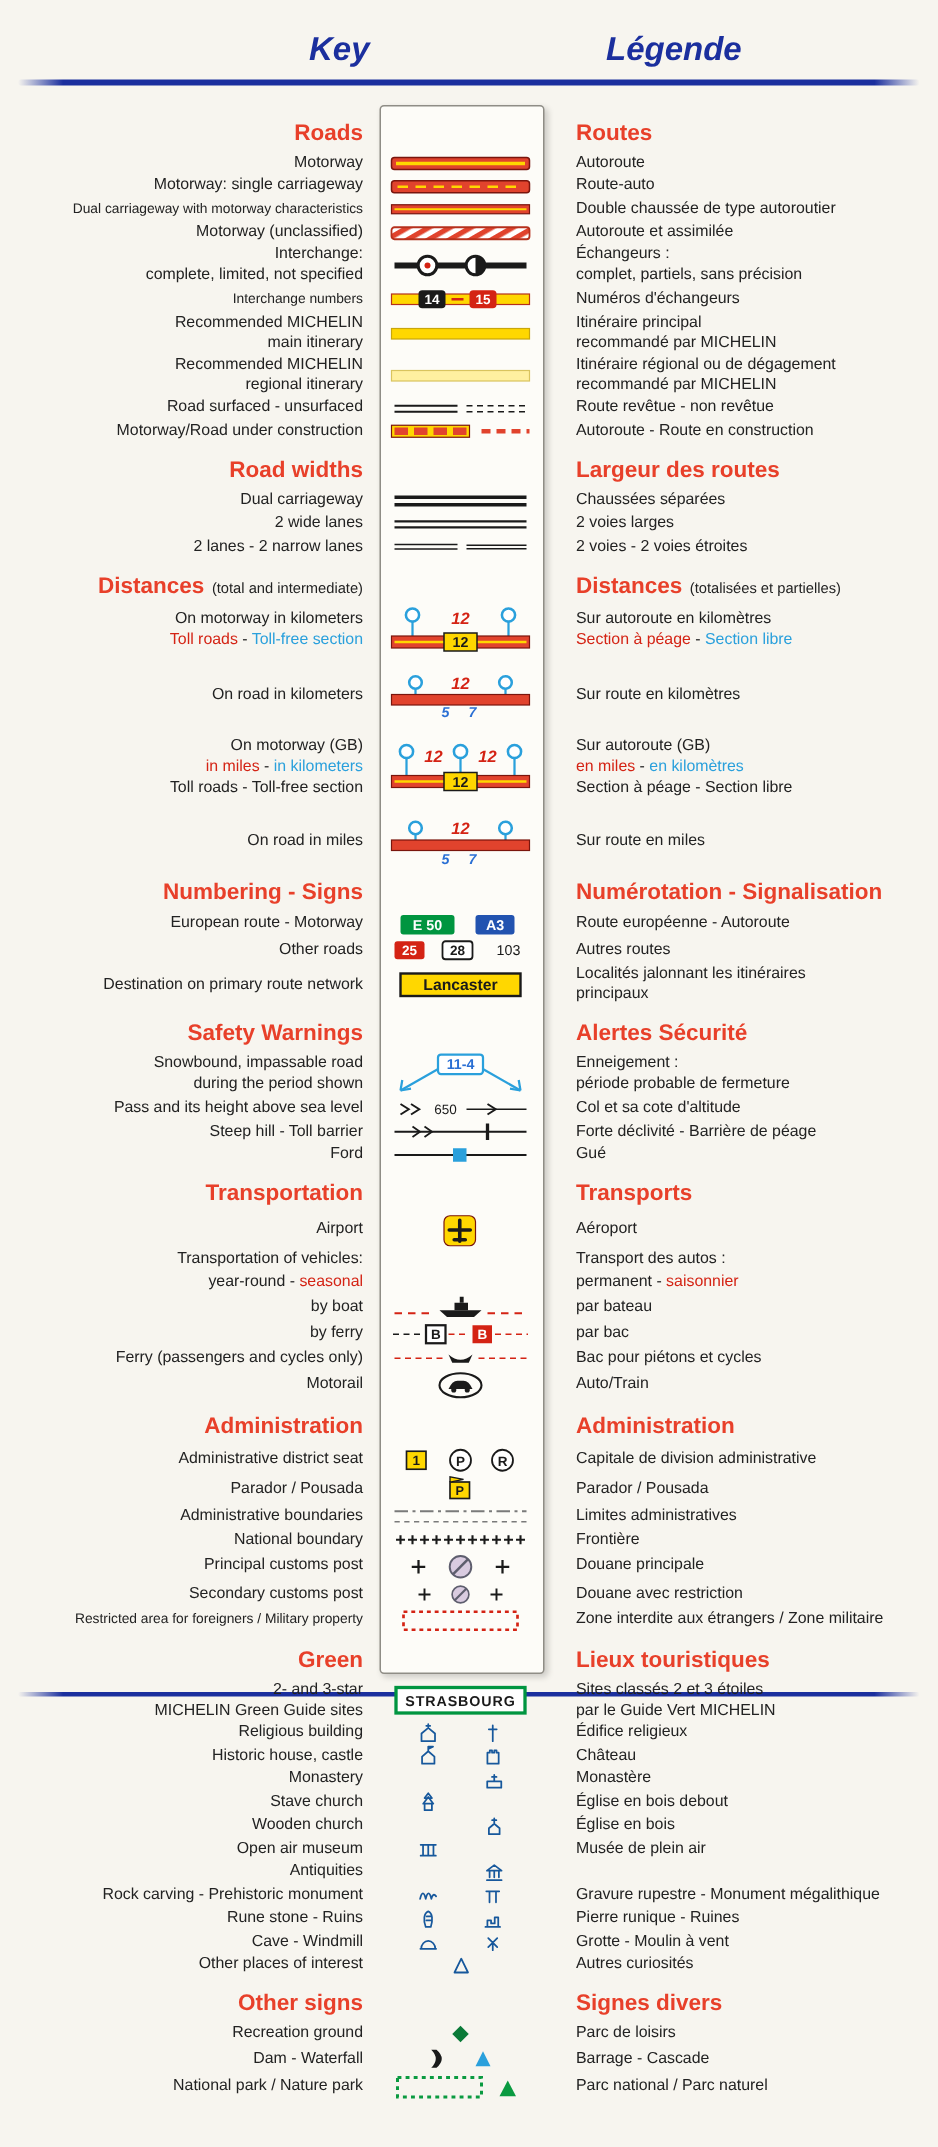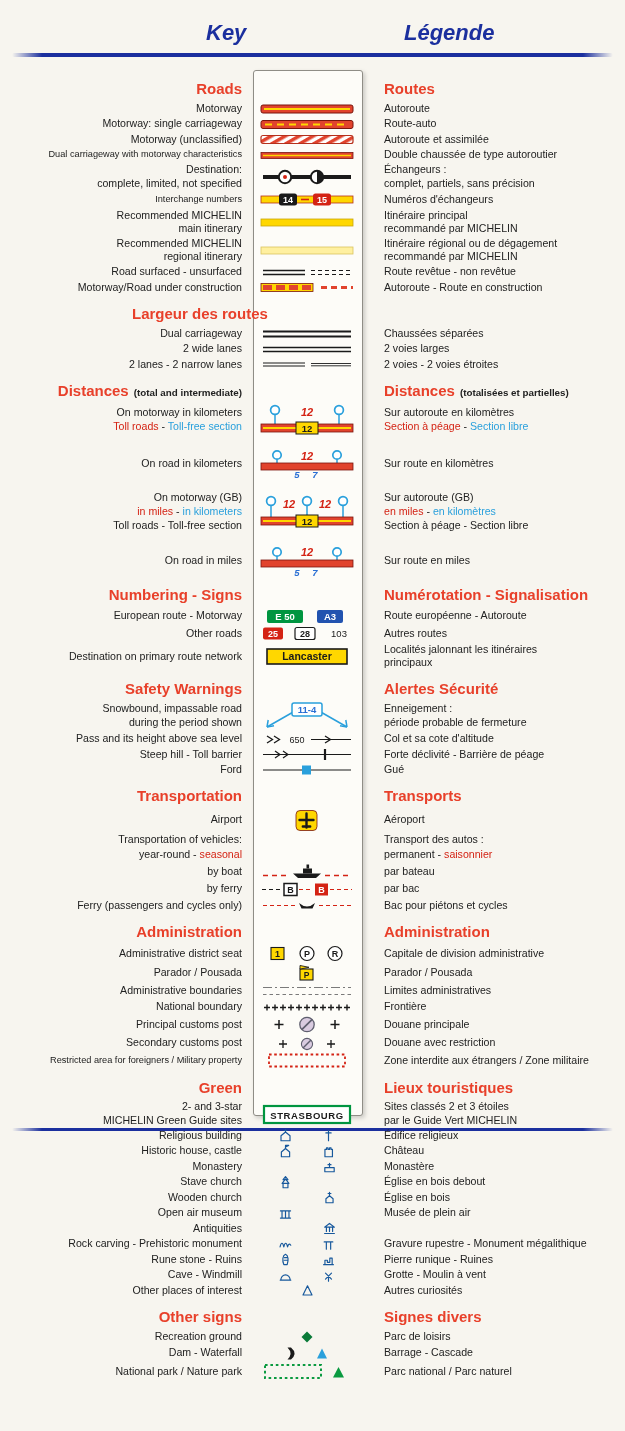--- a/index.html
+++ b/index.html
@@ -25,21 +25,21 @@
   .row{display:flex;align-items:center;min-height:15px;margin:0.5px 0}
   .row.gap{margin-top:12px}
   .row.gap-lg{margin-top:0}
   .cell{box-sizing:border-box}
   .cell.en{width:252px;text-align:right;padding-right:10px;font-size:10.6px}
   .cell.fr{flex:1;padding-left:22px;font-size:10.6px}
   .cell .line{line-height:13.8px;white-space:nowrap}
   .cell.sym{width:110px;display:flex;align-items:center;justify-content:center;flex-direction:column}
   .heading-row{min-height:20px;margin:8px 0 3px;align-items:center}
   .heading-row .cell.en,.heading-row .cell.fr{font-size:15px;font-weight:bold;color:#e8402a}
-  .note{font-size:9.8px;font-weight:bold;color:#222;margin-left:5px}
+  .note{font-size:9.8px;font-weight:normal;color:#222;margin-left:5px}
   .red{color:#d42314}
   .blue{color:#2aa0dc}
   .row.small-en .cell.en{font-size:9.2px}
   .pair{display:inline-flex;align-items:center;gap:28px}
   .one{display:inline-flex;align-items:center}
   .shift-l{margin-right:44px}
   .shift-r{margin-left:44px}
   svg{display:block}
   svg text{font-family:"Liberation Sans",sans-serif}
 </style>
@@ -81,56 +81,56 @@
           <div class="cell sym">
             <svg width="96" height="13" viewBox="0 0 96 13">
               <rect x="2" y="2.5" width="92" height="8" rx="2" fill="#e1432d" stroke="#7a150d" stroke-width="1"></rect>
               <line x1="6" y1="6.5" x2="90" y2="6.5" stroke="#ffd700" stroke-width="1.8" stroke-dasharray="7 5"></line>
             </svg>
           </div>
           <div class="cell fr">
             <div class="line">Route-auto</div>
           </div>
         </div>
+        <div class="row small-en">
+          <div class="cell en">
+            <div class="line">Dual carriageway with motorway characteristics</div>
+          </div>
+          <div class="cell sym">
+            <svg width="96" height="11" viewBox="0 0 96 11">
+              <rect x="2" y="2.5" width="92" height="6" fill="#e1432d" stroke="#7a150d" stroke-width="0.8"></rect>
+              <line x1="4" y1="5.5" x2="92" y2="5.5" stroke="#ffd700" stroke-width="1.4"></line>
+            </svg>
+          </div>
+          <div class="cell fr">
+            <div class="line">Double chaussée de type autoroutier</div>
+          </div>
+        </div>
         <div class="row">
           <div class="cell en">
             <div class="line">Motorway (unclassified)</div>
           </div>
           <div class="cell sym">
             <svg width="96" height="13" viewBox="0 0 96 13">
               <defs>
                 <pattern id="hstripe" width="7" height="7" patternUnits="userSpaceOnUse" patternTransform="rotate(60)">
                   <rect width="7" height="7" fill="#fff"></rect>
                   <rect width="3.5" height="7" fill="#e1432d"></rect>
                 </pattern>
               </defs>
               <rect x="2" y="2.5" width="92" height="8" rx="2" fill="url(#hstripe)" stroke="#b5301c" stroke-width="1.2"></rect>
             </svg>
           </div>
           <div class="cell fr">
             <div class="line">Autoroute et assimilée</div>
           </div>
         </div>
-        <div class="row small-en">
-          <div class="cell en">
-            <div class="line">Dual carriageway with motorway characteristics</div>
-          </div>
-          <div class="cell sym">
-            <svg width="96" height="11" viewBox="0 0 96 11">
-              <rect x="2" y="2.5" width="92" height="6" fill="#e1432d" stroke="#7a150d" stroke-width="0.8"></rect>
-              <line x1="4" y1="5.5" x2="92" y2="5.5" stroke="#ffd700" stroke-width="1.4"></line>
-            </svg>
-          </div>
-          <div class="cell fr">
-            <div class="line">Double chaussée de type autoroutier</div>
-          </div>
-        </div>
-        <div class="row">
-          <div class="cell en">
-            <div class="line">Destination:</div>
+        <div class="row">
+          <div class="cell en">
+            <div class="line">Interchange:</div>
             <div class="line">complete, limited, not specified</div>
           </div>
           <div class="cell sym">
             <svg width="96" height="18" viewBox="0 0 96 18">
               <line x1="4" y1="9" x2="92" y2="9" stroke="#1a1a1a" stroke-width="4"></line>
               <circle cx="26" cy="9" r="6.2" fill="#fff" stroke="#1a1a1a" stroke-width="2"></circle>
               <circle cx="26" cy="9" r="2" fill="#d42314"></circle>
               <circle cx="58" cy="9" r="6.2" fill="#fff" stroke="#1a1a1a" stroke-width="2"></circle>
               <path d="M58,2.8 a6.2,6.2 0 0 1 0,12.4 z" fill="#1a1a1a"></path>
             </svg>
@@ -218,20 +218,21 @@
               <line x1="62" y1="6.5" x2="94" y2="6.5" stroke="#e1432d" stroke-width="3" stroke-dasharray="6 4"></line>
             </svg>
           </div>
           <div class="cell fr">
             <div class="line">Autoroute - Route en construction</div>
           </div>
         </div>
       </div>
       <div class="section">
         <div class="row heading-row">
+          <div class="cell en"><span>Road widths</span></div>
           <div class="cell sym"></div>
           <div class="cell fr"><span>Largeur des routes</span></div>
         </div>
         <div class="row">
           <div class="cell en">
             <div class="line">Dual carriageway</div>
           </div>
           <div class="cell sym">
             <svg width="96" height="12" viewBox="0 0 96 12">
               <line x1="4" y1="3.5" x2="92" y2="3.5" stroke="#1a1a1a" stroke-width="2.2"></line>
@@ -578,20 +579,36 @@
             <svg width="96" height="15" viewBox="0 0 96 15">
               <line x1="4" y1="7.5" x2="36" y2="7.5" stroke="#d42314" stroke-width="1.1" stroke-dasharray="4 3"></line>
               <path d="M40,5 q8,7 16,0 l-2.5,5.5 h-11 z" fill="#1a1a1a"></path>
               <line x1="60" y1="7.5" x2="92" y2="7.5" stroke="#d42314" stroke-width="1.1" stroke-dasharray="4 3"></line>
             </svg>
           </div>
           <div class="cell fr">
             <div class="line">Bac pour piétons et cycles</div>
           </div>
         </div>
+        <div class="row">
+          <div class="cell en">
+            <div class="line">Motorail</div>
+          </div>
+          <div class="cell sym">
+            <svg width="96" height="19" viewBox="0 0 96 19">
+              <path d="M34,9.5 a14,8 0 1 1 28,0 a14,8 0 1 1 -28,0" fill="none" stroke="#1a1a1a" stroke-width="1.4"></path>
+              <path d="M40,12 q2.4,-5.5 6,-5.5 h4 q3.6,0 6,5.5 z" fill="#1a1a1a"></path>
+              <circle cx="43.5" cy="12.6" r="1.7" fill="#1a1a1a"></circle>
+              <circle cx="52.5" cy="12.6" r="1.7" fill="#1a1a1a"></circle>
+            </svg>
+          </div>
+          <div class="cell fr">
+            <div class="line">Auto/Train</div>
+          </div>
+        </div>
       </div>
       <div class="section">
         <div class="row heading-row">
           <div class="cell en"><span>Administration</span></div>
           <div class="cell sym"></div>
           <div class="cell fr"><span>Administration</span></div>
         </div>
         <div class="row">
           <div class="cell en">
             <div class="line">Administrative district seat</div>

